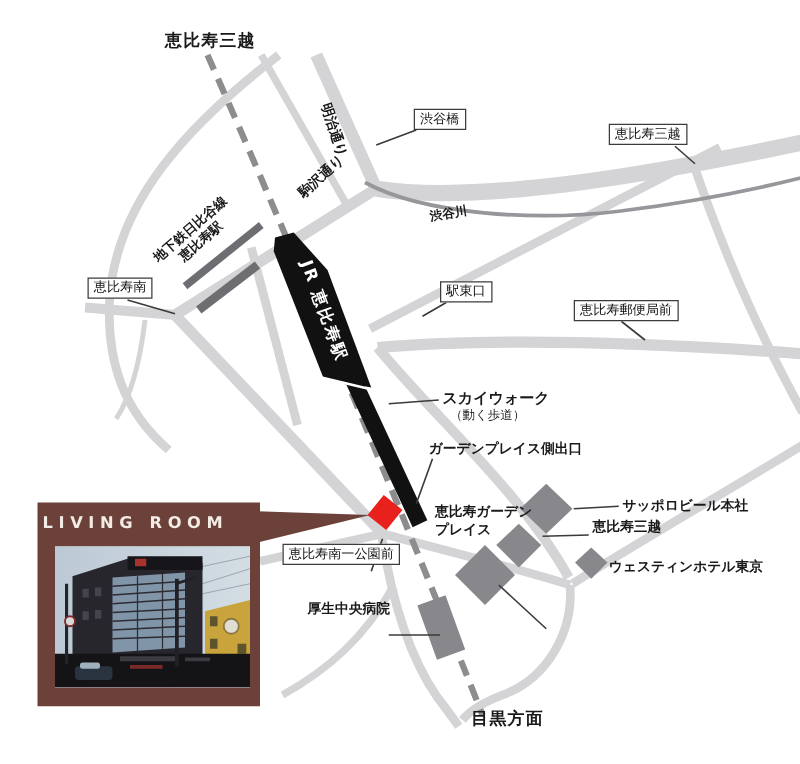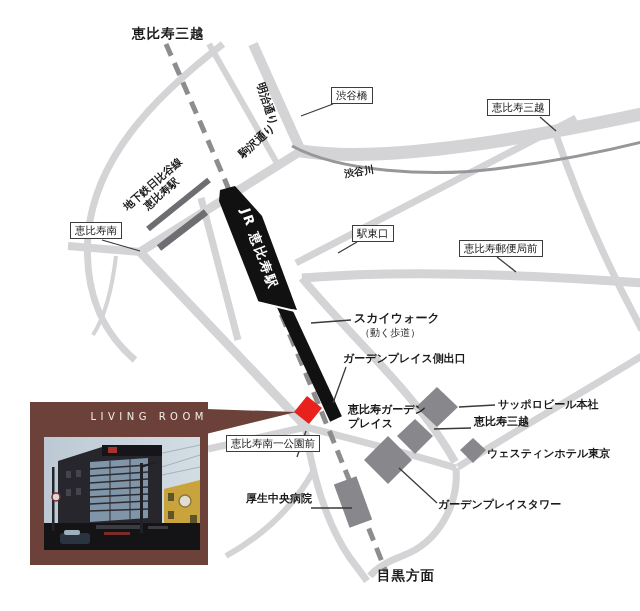--- a/index.html
+++ b/index.html
@@ -12,22 +12,22 @@
   .lbl.small{font-size:10px;font-weight:500;}
   .lbl.boxed{background:#fff;border:1px solid #3c3c3c;padding:1px 4px;font-size:10.5px;
        font-weight:500;color:#111;}
   .lbl.rot{transform-origin:center center;}
   .two-line{line-height:1.25;white-space:nowrap;}
   .two-line span{display:block;}
   #jr-label{position:absolute;z-index:6;color:#ffffff;font-size:13px;font-weight:700;
        letter-spacing:2px;white-space:nowrap;transform:translate(-50%,-50%) rotate(70deg);}
   #living-room-card{position:absolute;left:30px;top:402px;width:178px;height:163px;
        background:#6b4139;z-index:8;}
-  #living-room-title{margin-top:9px;text-align:right;color:#f2ece4;font-size:10px;
-       font-weight:400;letter-spacing:4.5px;padding-left:4px;}
+  #living-room-title{margin-top:9px;text-align:left;color:#f2ece4;font-size:13px;
+       font-weight:700;letter-spacing:4.5px;padding-left:4px;}
   #living-room-photo{position:absolute;left:14px;top:35px;width:156px;height:113px;
        overflow:hidden;background:#c7d2db;}
 </style>
 </head>
 <body>
 
 <div id="stage">
 
   <svg id="map-svg" width="640" height="611" viewBox="0 0 640 611">
 
@@ -121,22 +121,21 @@
   <div class="lbl" style="left:343px;top:352px;">ガーデンプレイス側出口</div>
 
   <div class="lbl two-line" style="left:348px;top:403px;">
     <span>恵比寿ガーデン</span>
     <span>プレイス</span>
   </div>
 
   <div class="lbl" style="left:498px;top:398px;">サッポロビール本社</div>
   <div class="lbl" style="left:474px;top:415px;">恵比寿三越</div>
   <div class="lbl" style="left:487px;top:447px;">ウェスティンホテル東京</div>
-  <div class="lbl" style="left:438px;top:498px;">ガーデンプレイスタワー</div>
-  <div class="lbl" style="left:246px;top:492px;">厚生中央病院</div>
+  <div class="lbl" style="left:246px;top:480px;">厚生中央病院</div>
 
   <div id="living-room-card">
     <div id="living-room-title">LIVING ROOM</div>
     <div id="living-room-photo">
       <svg width="156" height="113" viewBox="0 0 156 113">
         <defs>
           <linearGradient id="skyg" x1="0" y1="0" x2="1" y2="0">
             <stop offset="0" stop-color="#bcc9d4"></stop>
             <stop offset="1" stop-color="#d3dde4"></stop>
           </linearGradient>

